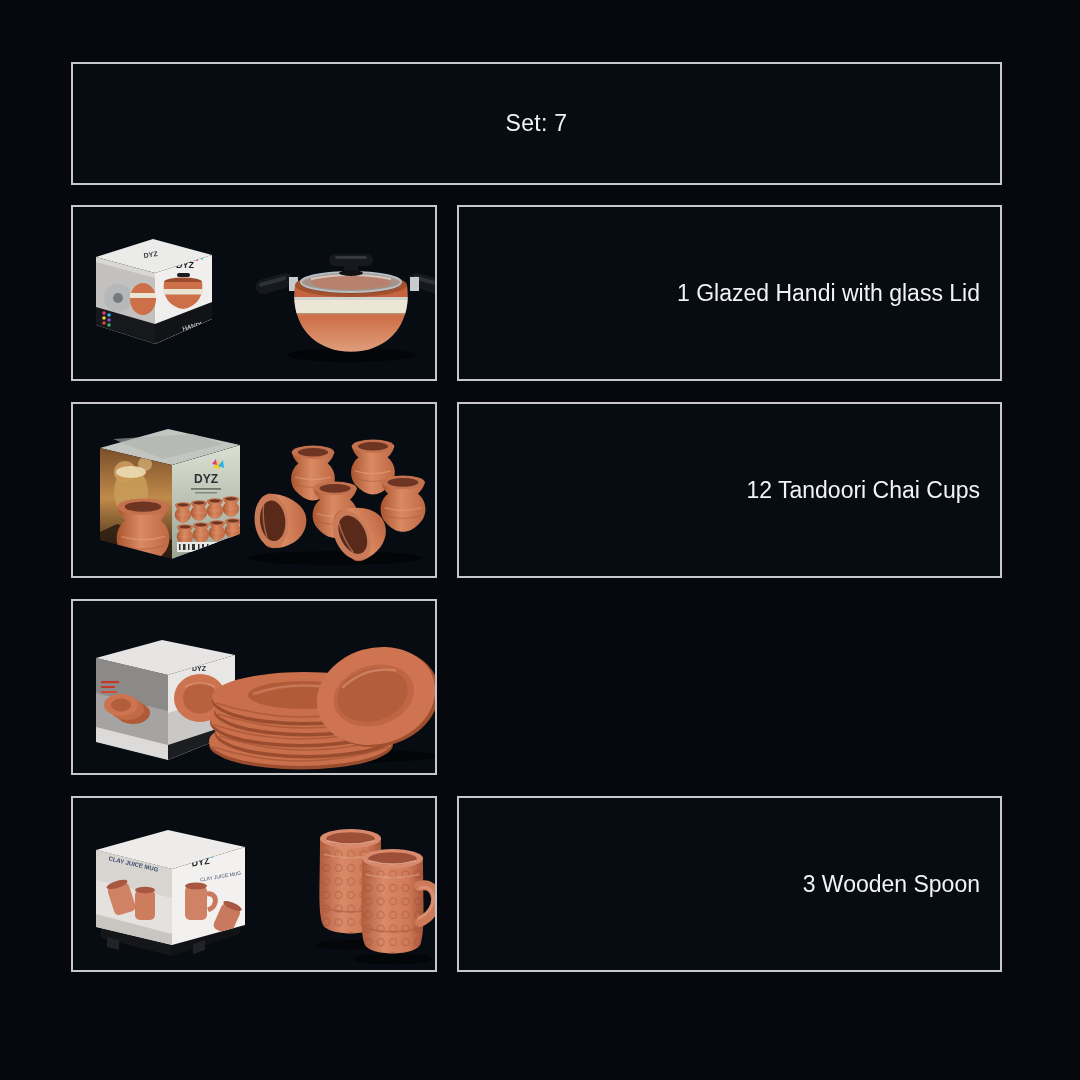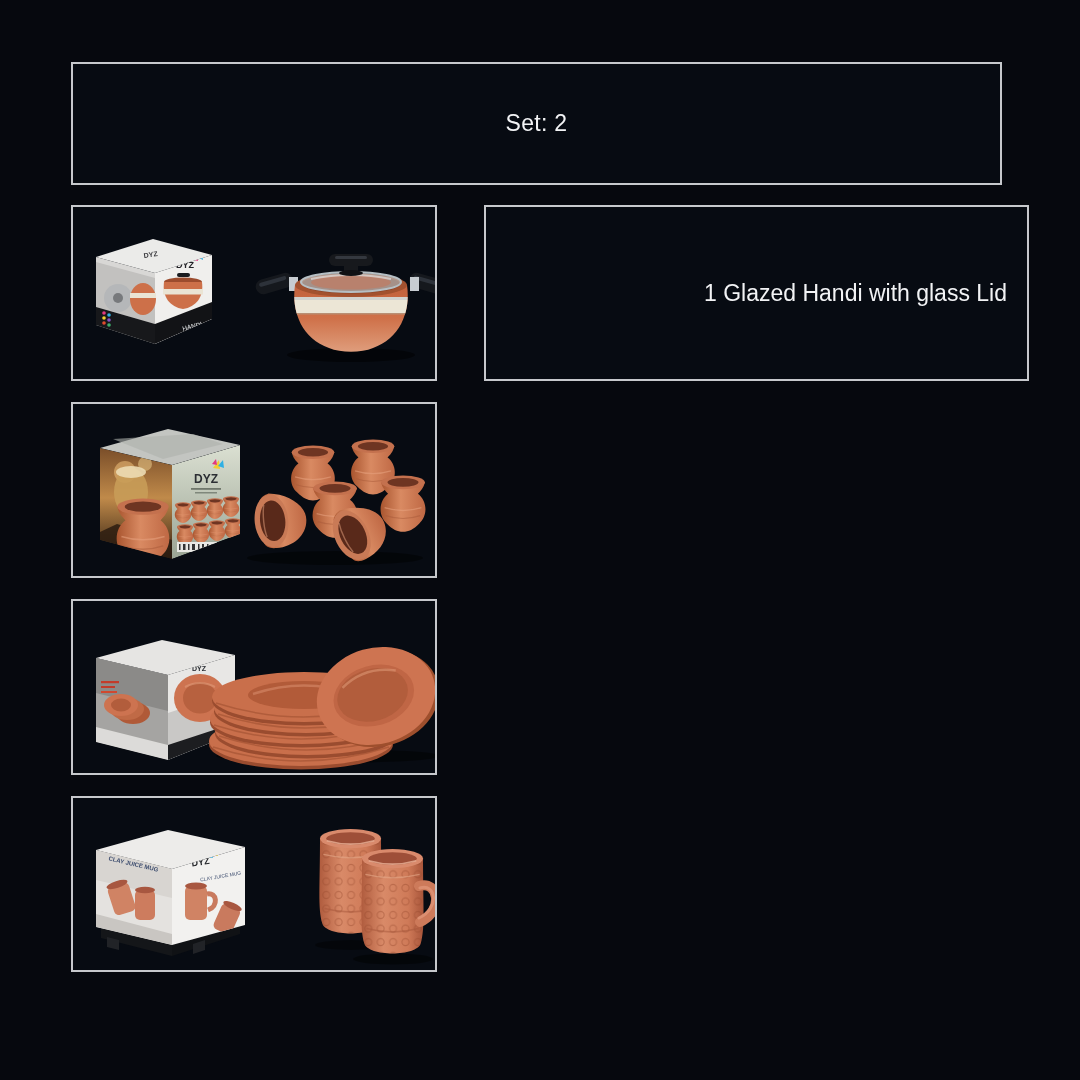--- a/index.html
+++ b/index.html
@@ -12,33 +12,33 @@
     position:absolute;border:2px solid #c6c8cc;background:#070b12;box-sizing:border-box;
   }
   .header-box{
     left:71px;top:62px;width:931px;height:123px;
     display:flex;align-items:center;justify-content:center;
   }
   .set-label{color:#f2f3f5;font-size:23px;letter-spacing:.3px;}
   .img-box{left:71px;width:366px;height:176px;}
   .img-box svg{position:absolute;left:0;top:0;width:362px;height:172px;display:block;}
   .txt-box{
-    left:484px;width:545px;height:176px;
+    left:457px;width:545px;height:176px;
     display:flex;align-items:center;justify-content:flex-end;padding-right:20px;
   }
   .product-name{color:#f2f3f5;font-size:23px;}
   svg text{font-family:"Liberation Sans",sans-serif;}
 </style>
 </head>
 <body>
 
 <div class="canvas">
 
   <div class="box header-box">
-    <span class="set-label">Set: 2</span>
+    <span class="set-label">Set: 7</span>
   </div>
 
   <div class="box img-box" style="top:205px">
     <svg viewBox="0 0 362 172">
       <defs>
         <linearGradient id="h-bodyg" x1="0" y1="0" x2="0" y2="1">
           <stop offset="0" stop-color="#c2613c"></stop>
             <stop offset="0.5" stop-color="#cf7149"></stop>
             <stop offset="1" stop-color="#df9d7c"></stop>
         </linearGradient>
@@ -225,20 +225,23 @@
           </g>
         <g transform="translate(203,114) rotate(-6) scale(1.2)">
             <use href="#c-tilt"></use>
           </g>
         <g transform="translate(282,127) rotate(-26) scale(1.2)">
             <use href="#c-tilt"></use>
           </g>
       </g>
     </svg>
   </div>
+  <div class="box txt-box" style="top:402px">
+    <span class="product-name">12 Tandoori Chai Cups</span>
+  </div>
 
   <div class="box img-box" style="top:599px">
     <svg viewBox="0 0 362 172">
       <defs>
         <clipPath id="p-lf">
             <polygon points="23,57 95,74 95,159 23,141"></polygon>
           </clipPath>
         <clipPath id="p-rf">
             <polygon points="95,74 162,54 162,132 95,159"></polygon>
           </clipPath>
@@ -375,14 +378,17 @@
           </g>
         <path d="M305 74 C318 72 320 90 307 94" stroke="#c06c4c" stroke-width="8" fill="none" stroke-linecap="round"></path>
         <g transform="translate(289,56) scale(1.13)">
             <use href="#m-mug"></use>
           </g>
         <path d="M346 88 C366 82 371 113 347 124" stroke="#cd7a5a" stroke-width="10" fill="none" stroke-linecap="round"></path>
         <path d="M347 90 C363 85 367 110 346 120" stroke="#e2997b" stroke-width="3" fill="none" opacity="0.7" stroke-linecap="round"></path>
       </g>
     </svg>
   </div>
+  <div class="box txt-box" style="top:796px">
+    <span class="product-name">3 Wooden Spoon</span>
+  </div>
 
 </div>
 
 </body></html>

